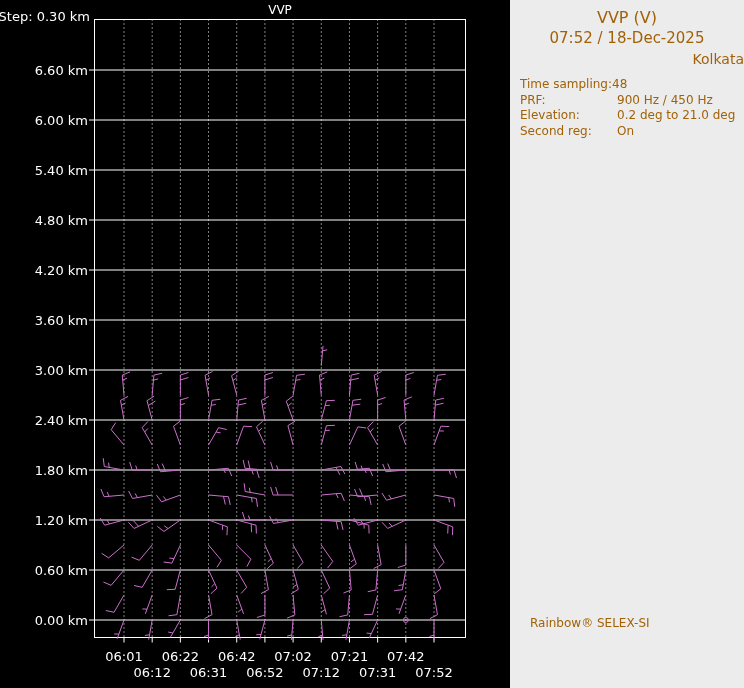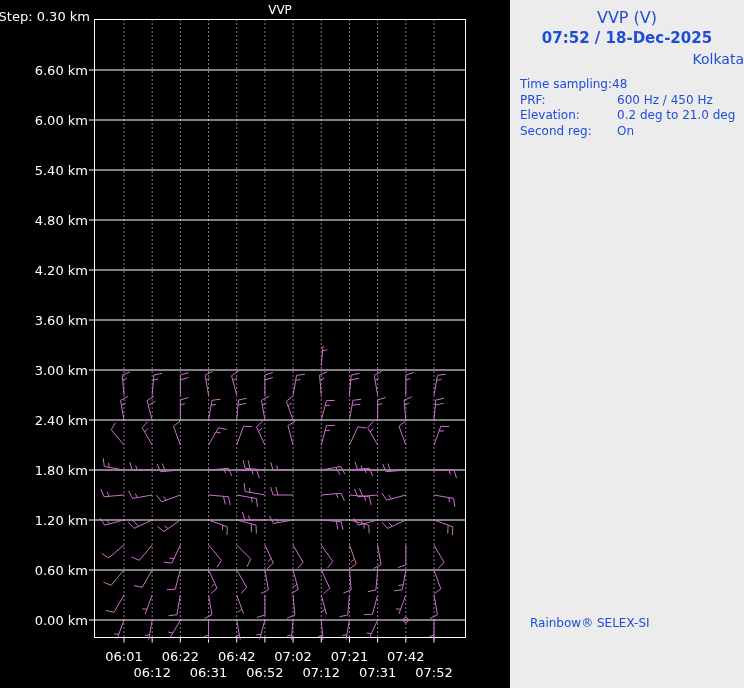--- a/index.html
+++ b/index.html
@@ -1,21 +1,21 @@
 <!DOCTYPE html>
 <html><head>
 <meta charset="utf-8">
 <style>
   html,body{margin:0;padding:0;background:#000;}
   .stage{position:relative;width:744px;height:688px;overflow:hidden;background:#000;
          font-family:"DejaVu Sans","Liberation Sans",sans-serif;}
   #plot-svg{position:absolute;left:0;top:0;}
-  .side-panel{position:absolute;left:510px;top:0;width:234px;height:688px;background:#ececec;color:#1d4ed8;}
+  .side-panel{position:absolute;left:510px;top:0;width:234px;height:688px;background:#ececec;color:#a16207;}
   .panel-title{margin-top:8px;text-align:center;font-size:16px;}
-  .panel-datetime{text-align:center;font-size:15px;margin-top:2px;font-weight:bold;}
+  .panel-datetime{text-align:center;font-size:15px;margin-top:2px;}
   .panel-site{text-align:right;font-size:14px;margin-top:4px;}
   .info-list{margin:10px 0 0 10px;font-size:12px;}
   .info-row{display:flex;line-height:15.5px;white-space:nowrap;}
   .info-label{width:97px;flex:0 0 auto;}
   .info-value{flex:1 1 auto;}
   .panel-footer{position:absolute;left:20px;top:616px;font-size:12px;}
 </style>
 </head>
 <body>
 
@@ -224,21 +224,21 @@
     <div class="panel-title">VVP (V)</div>
     <div class="panel-datetime">07:52 / 18-Dec-2025</div>
     <div class="panel-site">Kolkata</div>
     <div class="info-list" id="info-list">
         <div class="info-row">
           <span class="info-label">Time sampling:48</span>
           <span class="info-value"></span>
         </div>
         <div class="info-row">
           <span class="info-label">PRF:</span>
-          <span class="info-value">600 Hz / 450 Hz</span>
+          <span class="info-value">900 Hz / 450 Hz</span>
         </div>
         <div class="info-row">
           <span class="info-label">Elevation:</span>
           <span class="info-value">0.2 deg to 21.0 deg</span>
         </div>
         <div class="info-row">
           <span class="info-label">Second reg:</span>
           <span class="info-value">On</span>
         </div>
       </div>

